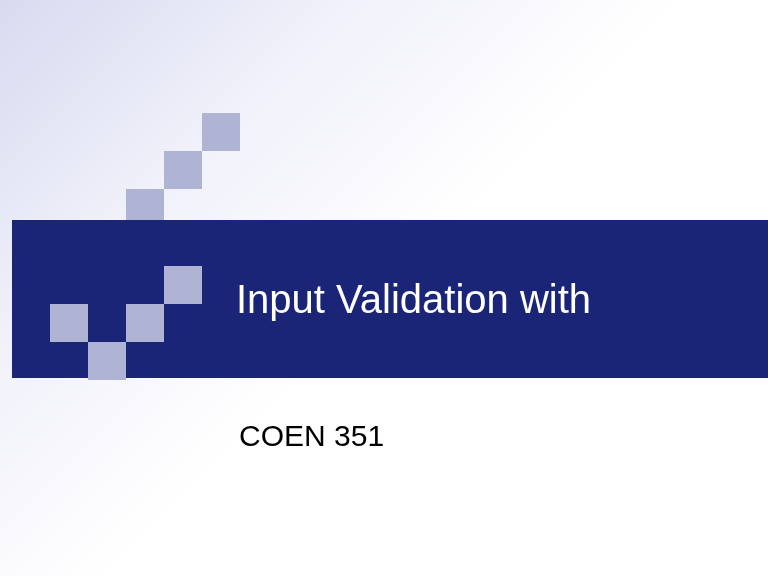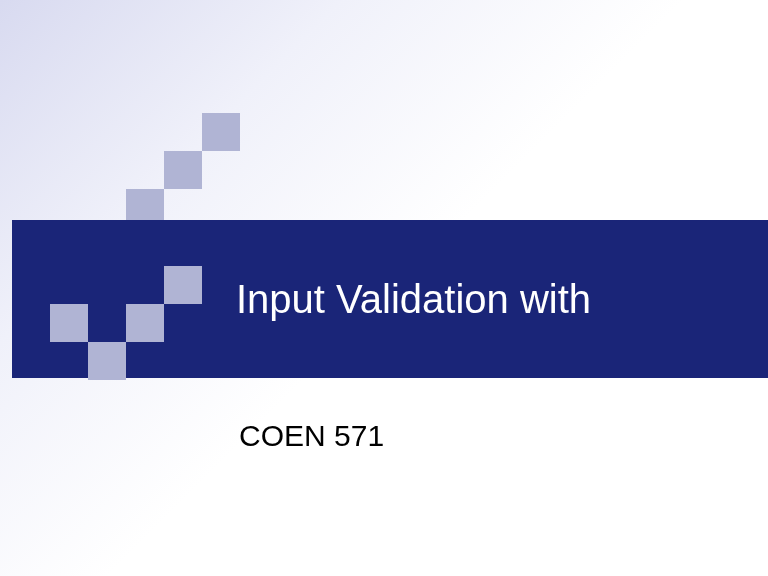--- a/index.html
+++ b/index.html
@@ -74,13 +74,13 @@
     <span>Input Validation with</span><br>
   </div>
 </div>
 
 <div class="sq sq1"></div>
 <div class="sq sq2"></div>
 <div class="sq sq4"></div>
 <div class="sq sq6"></div>
 <div class="sq sq8"></div>
 
-<div class="subtitle">COEN 571</div>
+<div class="subtitle">COEN 351</div>
 
 </body></html>

